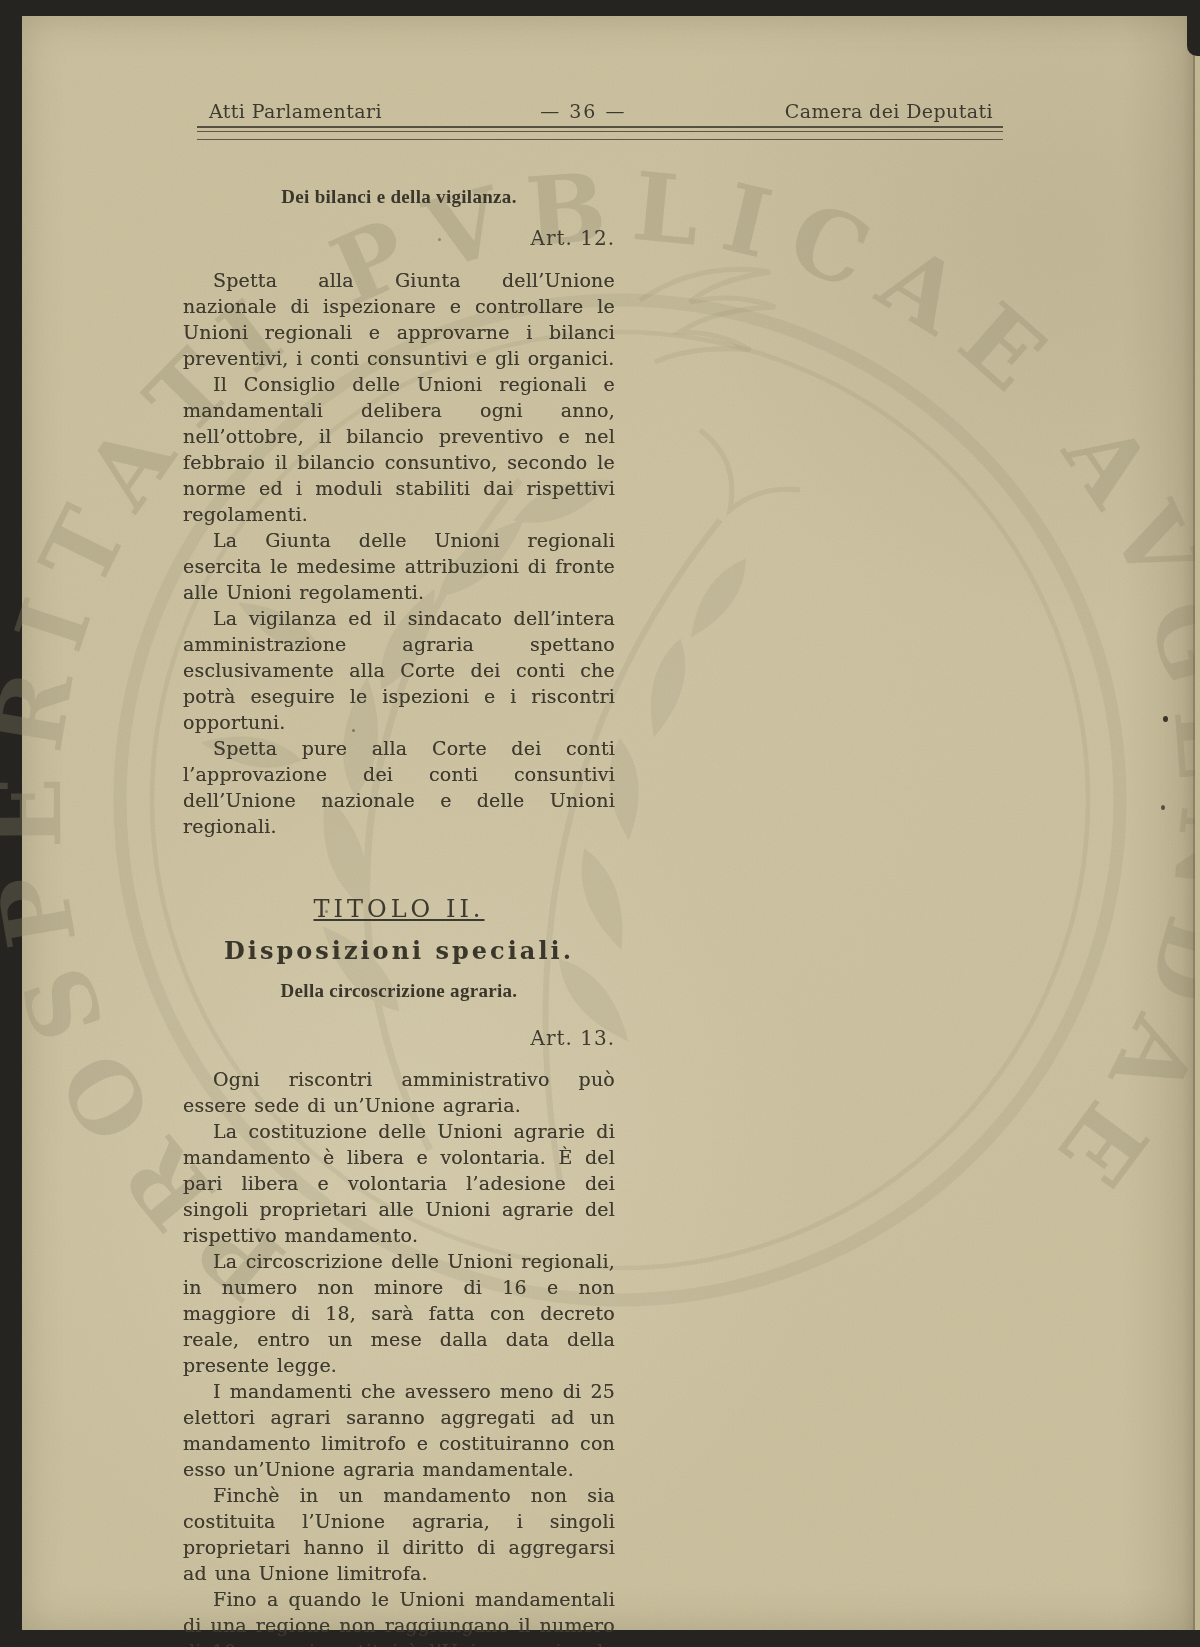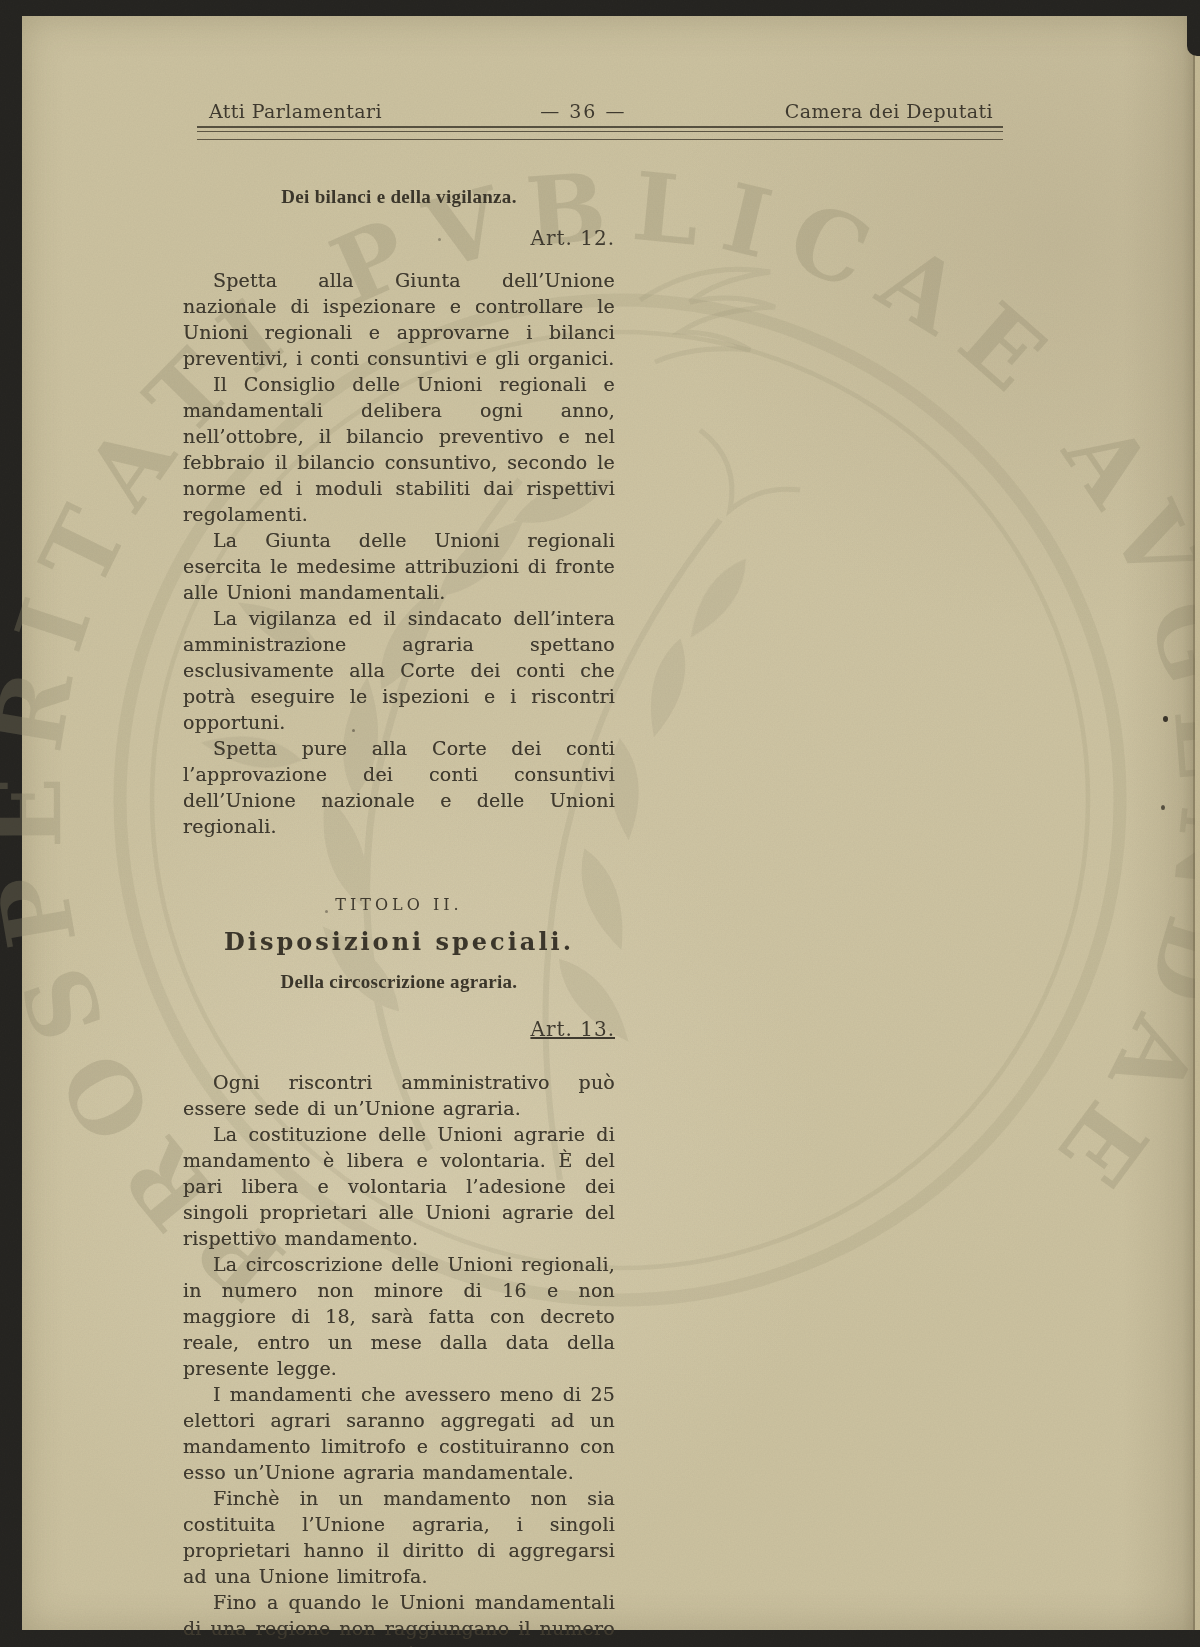--- a/index.html
+++ b/index.html
@@ -79,29 +79,30 @@
     text-align:right; font-size:20px; letter-spacing:1px;
     margin:18px 0 17px 0;
   }
   .column p.body{
     margin:0; font-size:19px; line-height:26px;
     text-align:justify; text-indent:30px;
     letter-spacing:.2px; word-spacing:1.5px;
     text-shadow:0 0 .5px rgba(62,57,46,.55);
   }
   .sp-title{
-    text-align:center; font-size:16px; letter-spacing:4px;
+    text-align:center; font-size:24px; letter-spacing:4px;
     margin:56px 0 12px 0;
+    text-decoration:underline;
   }
   .sp-main{
     text-align:center; font-size:24px; font-weight:bold; letter-spacing:3px;
     margin:13px 0 0 0; color:#3a352a;
   }
   .sp-sub{ margin-top:15px; }
-  .art13{ margin:24px 0 28px 0;text-decoration:underline; }
+  .art13{ margin:24px 0 16px 0; }
   
   .seal{ position:absolute; left:0; top:0; pointer-events:none; }
   
   .speck{ position:absolute; border-radius:50%; background:#3a342a; }
   .speck.s1{ left:1163px; top:716px; width:5px; height:6px; }
   .speck.s2{ left:1161px; top:805px; width:4px; height:5px; opacity:.8; }
   .speck.s3{ left:352px; top:729px; width:3px; height:3px; opacity:.5; }
   .speck.s4{ left:325px; top:910px; width:3px; height:3px; opacity:.45; }
   .speck.s5{ left:438px; top:238px; width:3px; height:3px; opacity:.4; }
   
@@ -159,21 +160,21 @@
     <div class="sgl-rule"></div>
   </div>
 
   <div class="column">
 
     <h2 class="h-sans">Dei bilanci e della vigilanza.</h2>
     <div class="art-label">Art. 12.</div>
 
     <p class="body">Spetta alla Giunta dell’Unione nazionale di ispezionare e controllare le Unioni regionali e approvarne i bilanci preventivi, i conti consuntivi e gli organici.</p>
     <p class="body">Il Consiglio delle Unioni regionali e mandamentali delibera ogni anno, nell’ottobre, il bilancio preventivo e nel febbraio il bilancio consuntivo, secondo le norme ed i moduli stabiliti dai rispettivi regolamenti.</p>
-    <p class="body">La Giunta delle Unioni regionali esercita le medesime attribuzioni di fronte alle Unioni mandamentali.</p>
+    <p class="body">La Giunta delle Unioni regionali esercita le medesime attribuzioni di fronte alle Unioni regolamenti.</p>
     <p class="body">La vigilanza ed il sindacato dell’intera amministrazione agraria spettano esclusivamente alla Corte dei conti che potrà eseguire le ispezioni e i riscontri opportuni.</p>
     <p class="body">Spetta pure alla Corte dei conti l’approvazione dei conti consuntivi dell’Unione nazionale e delle Unioni regionali.</p>
 
     <div class="sp-title">TITOLO II.</div>
     <div class="sp-main">Disposizioni speciali.</div>
     <h2 class="h-sans sp-sub">Della circoscrizione agraria.</h2>
     <div class="art-label art13">Art. 13.</div>
 
     <p class="body">Ogni riscontri amministrativo può essere sede di un’Unione agraria.</p>
     <p class="body">La costituzione delle Unioni agrarie di mandamento è libera e volontaria. È del pari libera e volontaria l’adesione dei singoli proprietari alle Unioni agrarie del rispettivo mandamento.</p>

